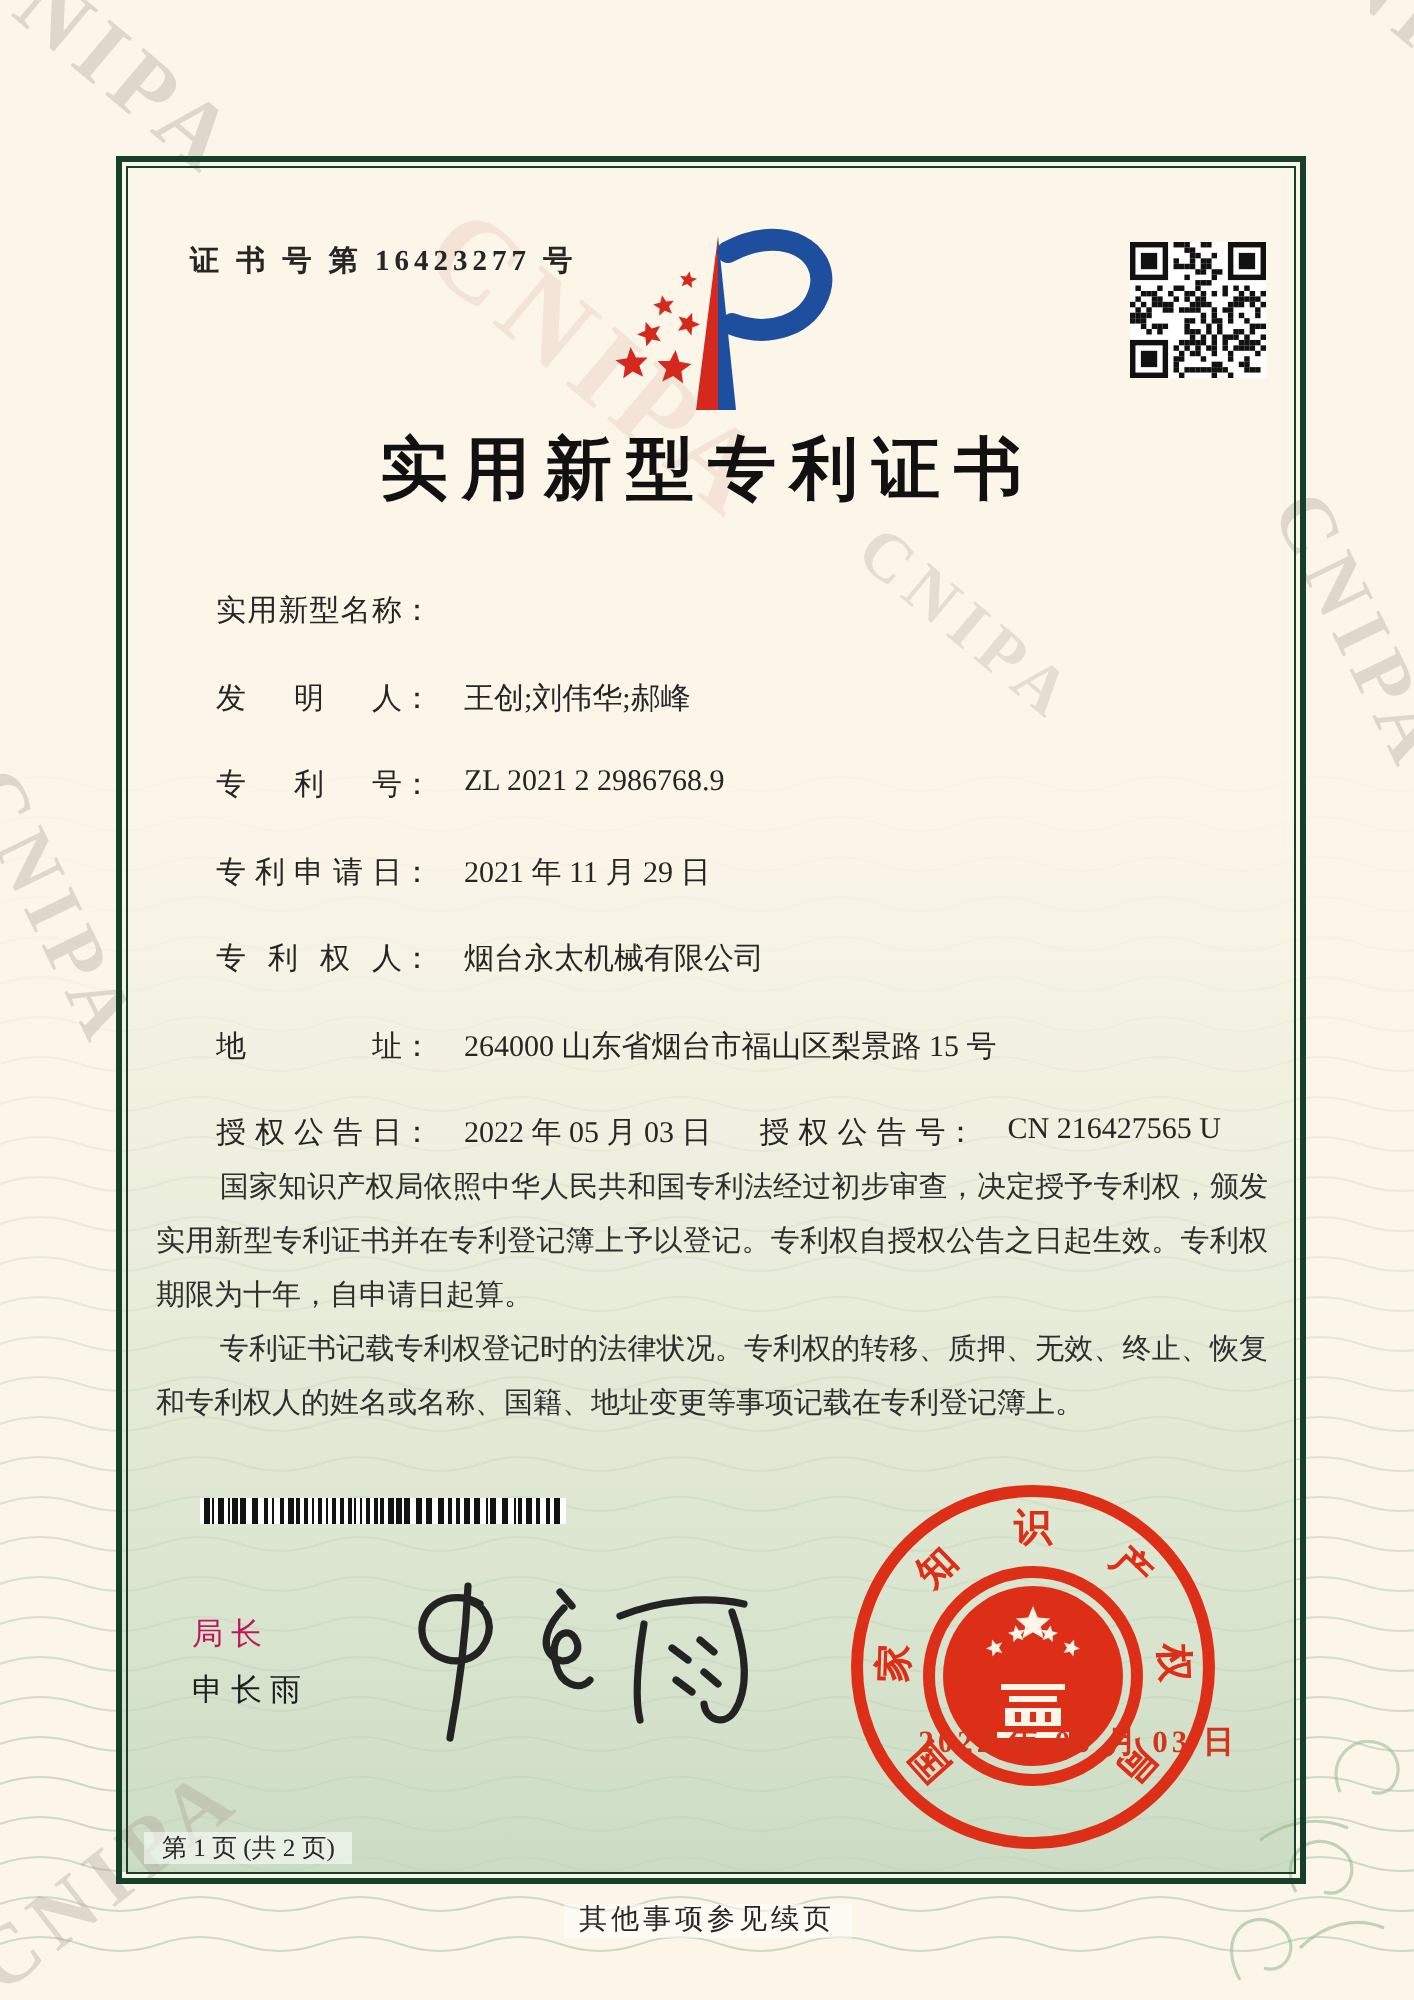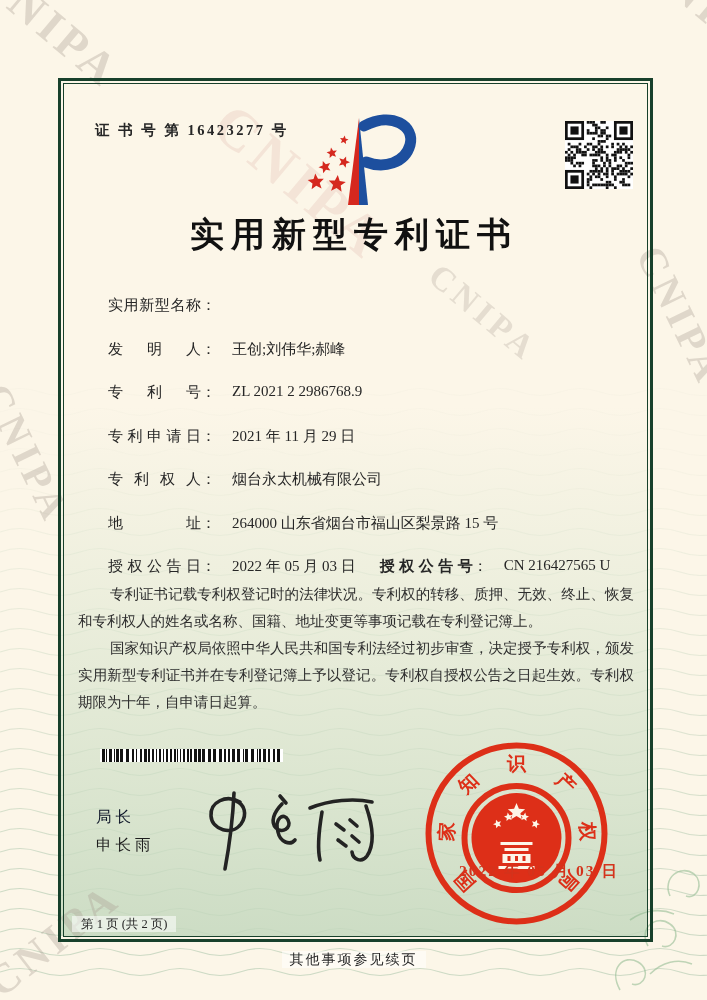--- a/index.html
+++ b/index.html
@@ -30,31 +30,31 @@
   .cert-no{left:95px;top:121px;font-size:14.5px;letter-spacing:2.5px;z-index:4;font-weight:bold;}
   .logo{left:292px;top:110px;width:130px;height:100px;z-index:4;}
   .qr{left:565px;top:121px;width:68px;height:68px;z-index:4;background:#fff;}
   .title{left:58px;top:212px;width:592px;text-align:center;font-size:34px;font-weight:bold;
          letter-spacing:7px;z-index:4;color:#111;}
   
   .fields{left:108px;top:296px;width:530px;z-index:4;font-size:15px;}
   .f-row{display:flex;height:22px;margin-bottom:21.5px;white-space:nowrap;}
   .f-label{display:inline-block;width:93px;text-align:justify;text-align-last:justify;}
   .f-colon{margin-right:16px;}
-  .grant-gap{margin-left:24px;font-weight:bold;}
+  .grant-gap{margin-left:24px;}
   
   .paras{left:78px;top:581px;width:556px;z-index:4;font-size:14.5px;line-height:1.86;
          text-align:justify;color:#2e2e2e;}
   .paras p{margin:0;text-indent:2.2em;}
   
   .barcode{left:100px;top:749px;width:183px;height:13px;z-index:4;background:#fff;position:absolute;}
   .barcode i{position:absolute;top:0;bottom:0;background:#121212;}
   
   .sig-title{left:96px;top:807px;font-size:15.5px;letter-spacing:4px;z-index:5;
-             font-family:"Liberation Sans","DejaVu Sans",sans-serif;color:#0f172a;}
+             font-family:"Liberation Sans","DejaVu Sans",sans-serif;color:#be185d;}
   .sig-name{left:96px;top:835px;font-size:15.5px;letter-spacing:4px;z-index:5;
             font-family:"Liberation Sans","DejaVu Sans",sans-serif;color:#1e1e1e;}
   .sig-script{left:198px;top:790px;z-index:5;}
   
   .seal{left:424px;top:741px;width:185px;height:185px;z-index:6;}
   .seal svg{position:absolute;inset:0;}
   .seal-char{position:absolute;left:50%;top:50%;font-size:19px;font-weight:bold;color:#dd2f18;
              font-family:"Liberation Serif",serif;}
   .seal-date{left:436px;top:861px;width:206px;text-align:center;font-size:15.5px;font-weight:bold;
              color:#d4331c;letter-spacing:2px;z-index:7;white-space:nowrap;}
@@ -369,22 +369,22 @@
       <span class="f-label">授权公告日</span>
         <span class="f-colon">：</span>
       <span>2022 年 05 月 03 日</span>
       <span class="f-label grant-gap">授权公告号</span>
         <span class="f-colon">：</span>
       <span>CN 216427565 U</span>
     </div>
   </div>
 
   <div class="abs paras">
+    <p>国家知识产权局依照中华人民共和国专利法经过初步审查，决定授予专利权，颁发实用新型专利证书并在专利登记簿上予以登记。专利权自授权公告之日起生效。专利权期限为十年，自申请日起算。</p>
     <p>专利证书记载专利权登记时的法律状况。专利权的转移、质押、无效、终止、恢复和专利权人的姓名或名称、国籍、地址变更等事项记载在专利登记簿上。</p>
-    <p>国家知识产权局依照中华人民共和国专利法经过初步审查，决定授予专利权，颁发实用新型专利证书并在专利登记簿上予以登记。专利权自授权公告之日起生效。专利权期限为十年，自申请日起算。</p>
   </div>
 
   <div class="barcode" id="barcode">
       <i style="left: 2px; width: 2.5px;"></i>
       <i style="left: 5.69846px; width: 1.8px;"></i>
       <i style="left: 8.80535px; width: 3.5px;"></i>
       <i style="left: 13.7798px; width: 0.9px;"></i>
       <i style="left: 15.6404px; width: 3.2px;"></i>
       <i style="left: 20.4364px; width: 2.5px;"></i>
       <i style="left: 25.517px; width: 3.1px;"></i>

